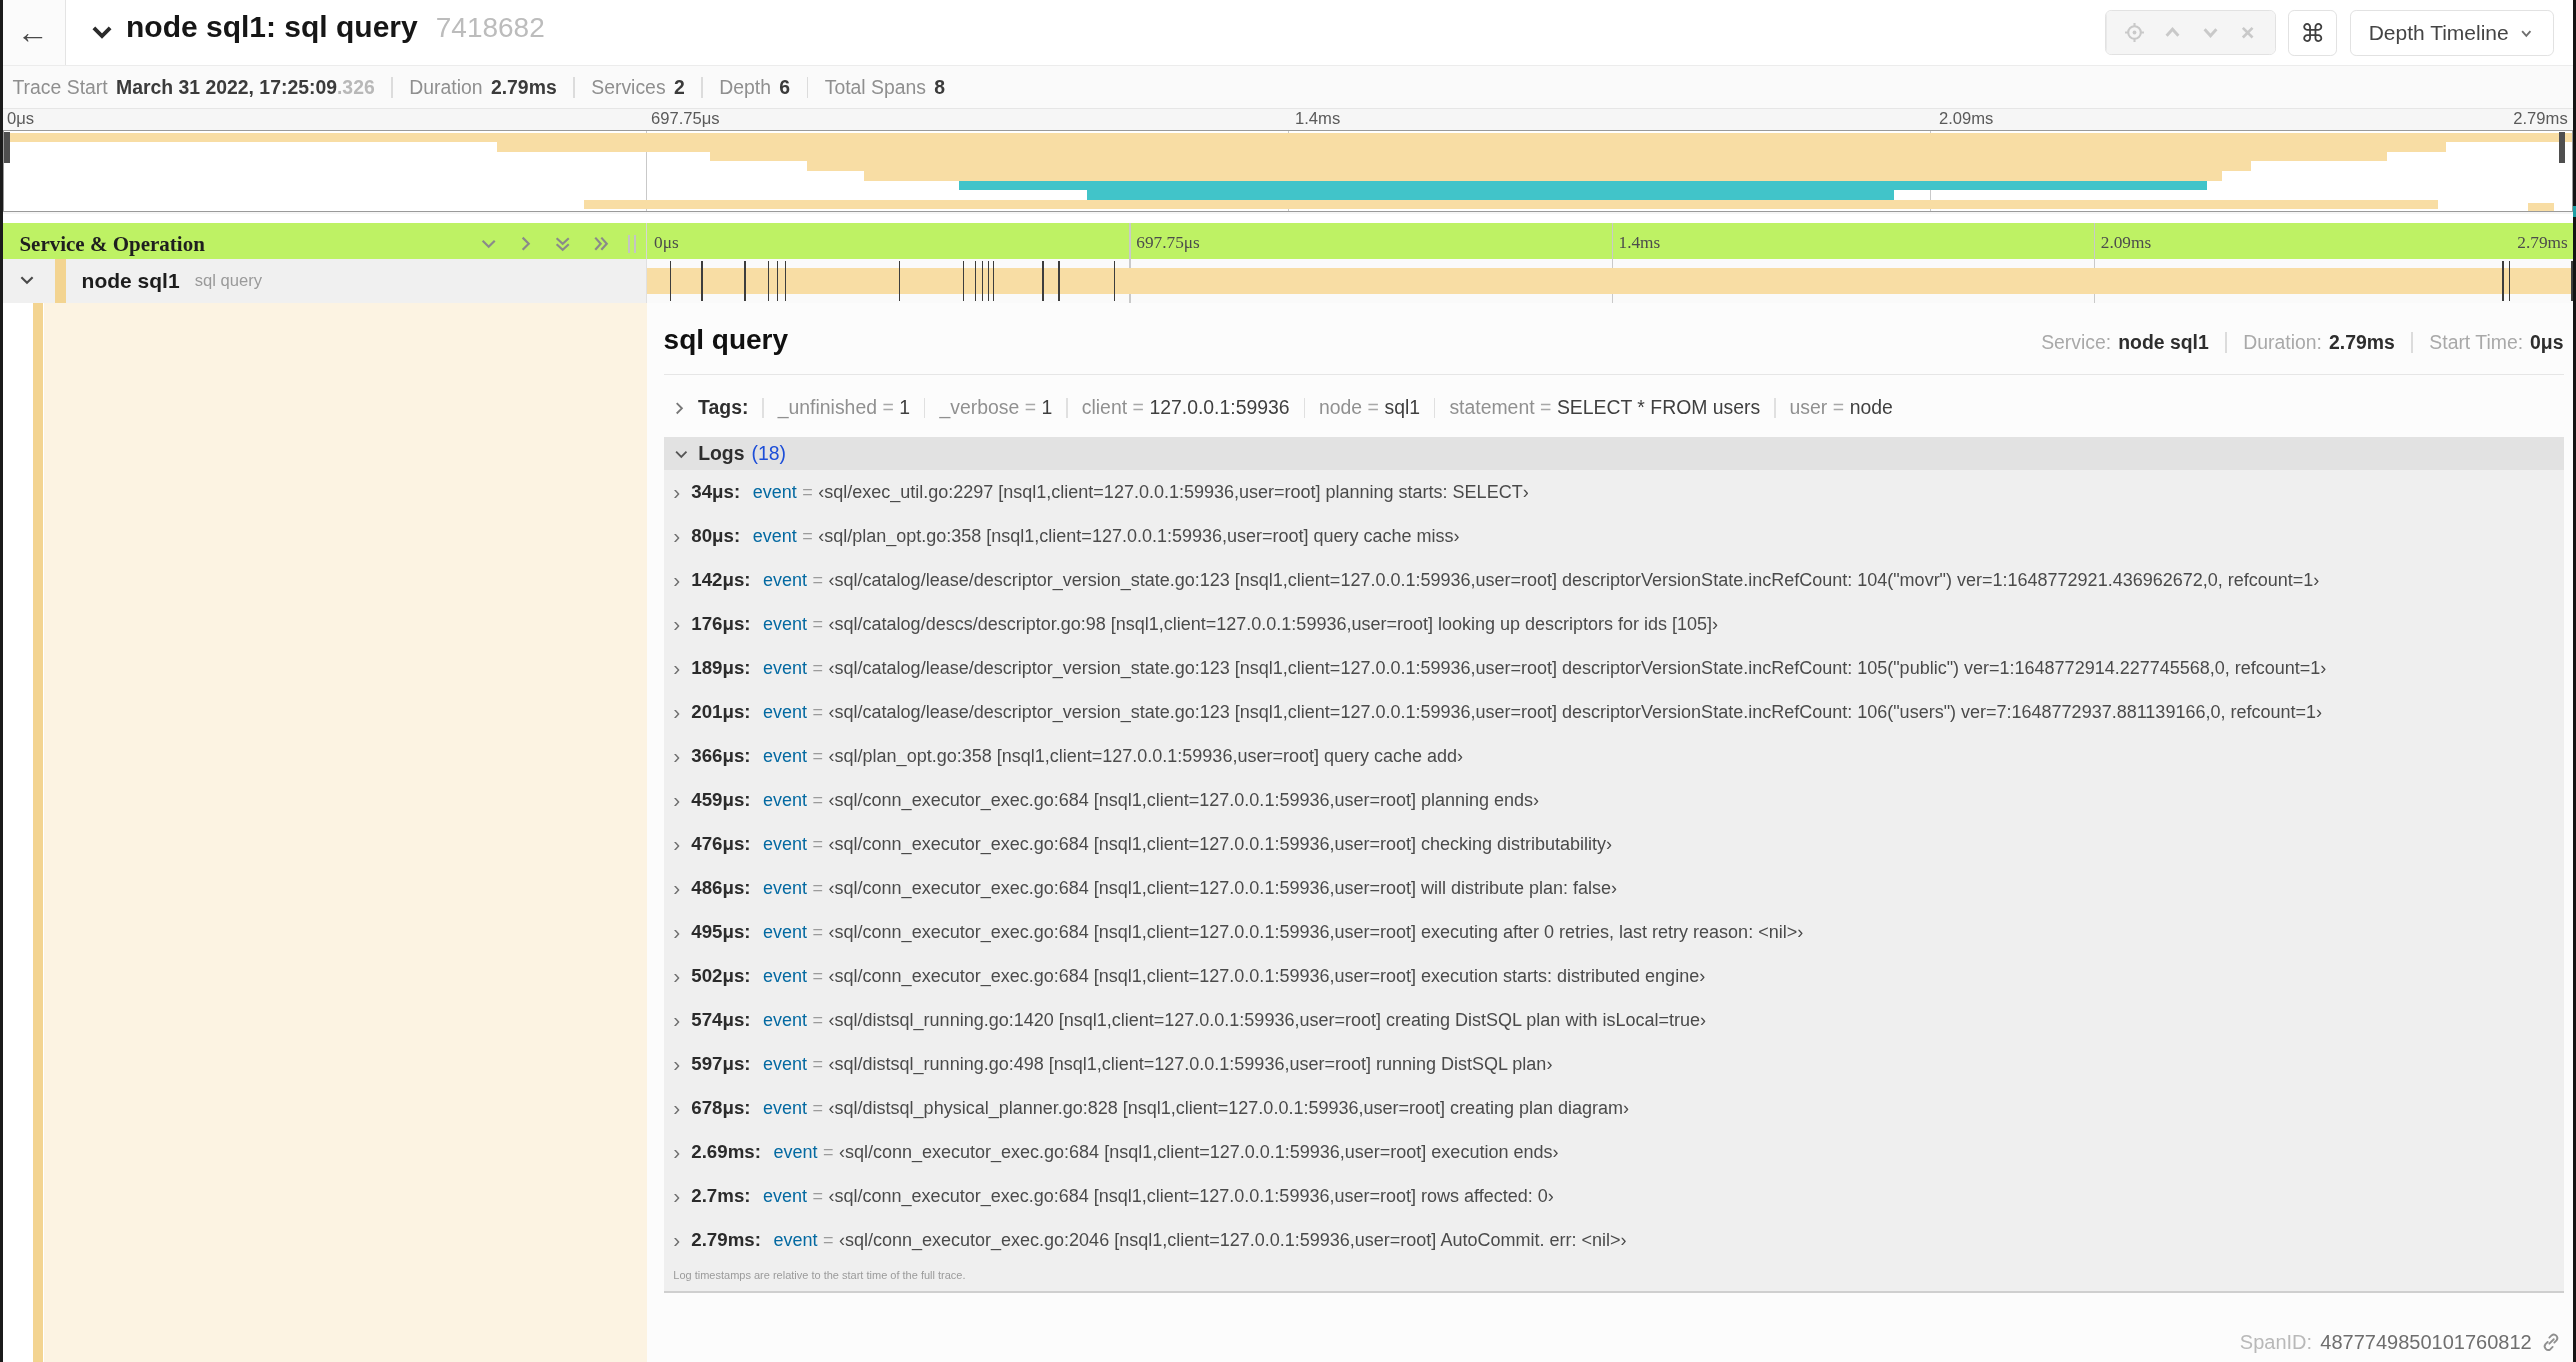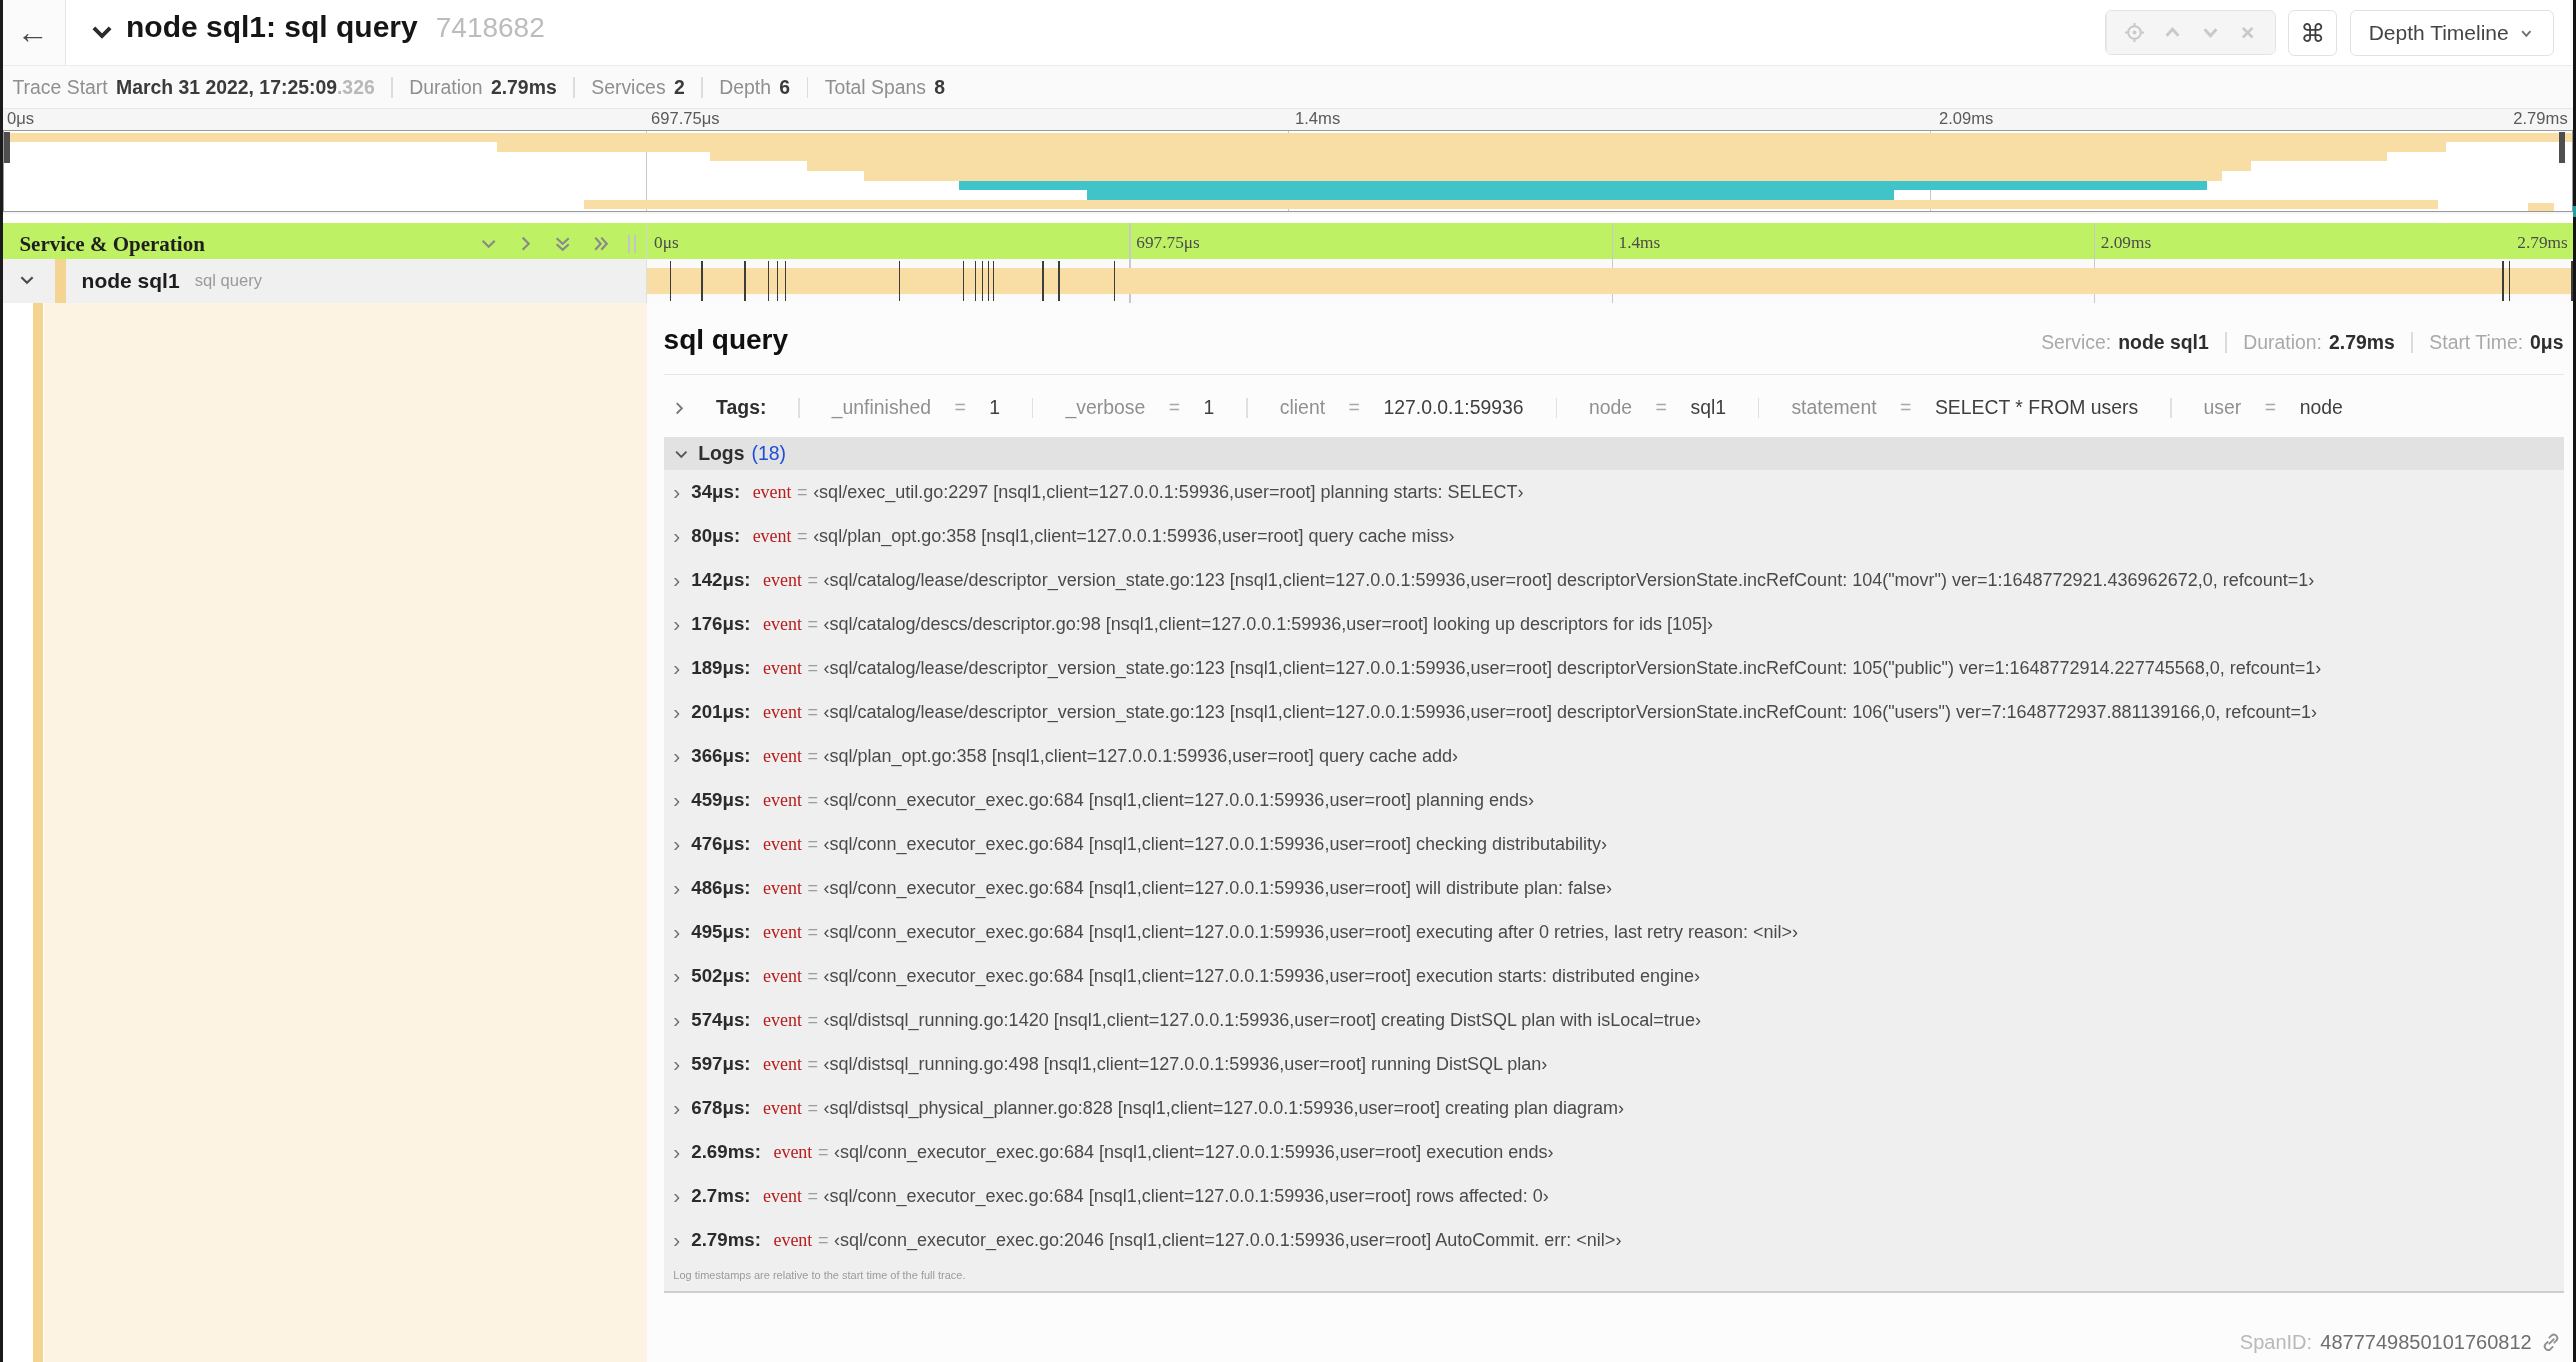--- a/index.html
+++ b/index.html
@@ -68,36 +68,36 @@
   .dt-leftcol{position:absolute;left:0;top:0;width:647px;height:100%;background:#fff;}
   .dt-stripe{position:absolute;left:33px;top:0;width:10.4px;height:100%;background:#f3d491;}
   .dt-cream{position:absolute;left:44px;top:0;right:0;height:100%;background:#fcf3e2;}
   .dt-main{position:absolute;left:647px;right:0;top:0;bottom:0;}
   .dt-header{display:flex;align-items:baseline;margin:21px 12.5px 0 16.6px;}
   .dt-title{font-size:28px;font-weight:600;color:#101010;flex:1;}
   .dt-meta{display:flex;align-items:center;font-size:19.4px;white-space:nowrap;}
   .meta-label{color:#a9a9a9;margin-right:7px;}
   .meta-value{color:#2e2e2e;font-weight:700;}
   .dt-divider{height:1.4px;background:#e6e6e6;margin:18px 12.5px 0 16.6px;}
-  .tags-row{display:flex;align-items:center;margin:21px 12.5px 0 23.5px;font-size:19.4px;flex-wrap:nowrap;cursor:pointer;gap:18px;}
+  .tags-row{display:flex;align-items:center;margin:21px 12.5px 0 23.5px;font-size:19.4px;flex-wrap:nowrap;cursor:pointer;}
   .tags-label{font-weight:700;color:#2e2e2e;margin-left:11px;}
   .tag-key{color:#909090;margin-left:0;}
   .tag-eq{color:#a8a8a8;margin:0 5.5px;}
   .tag-val{color:#3f3f3f;}
   .tags-row .vsep{margin:0 14px;height:19.4px;background:#e0e0e0;}
   
   .logs-box{margin:18px 12.5px 0 16.6px;background:#efefef;border-bottom:2.1px solid #cfcfcf;}
   .logs-header{height:33px;background:#e2e2e2;display:flex;align-items:center;cursor:pointer;}
   .logs-header .lbl{font-size:19.4px;font-weight:700;color:#2e2e2e;margin-left:8.3px;}
   .logs-header .cnt{font-size:19.4px;color:#1d4ed8;margin-left:7px;}
   .logs-header svg{margin-left:9.7px;}
   .log-row{height:44px;display:flex;align-items:center;padding-left:9.7px;font-size:18px;white-space:nowrap;cursor:pointer;}
   .log-chev{color:#6f6f6f;font-size:21px;line-height:18px;}
   .log-time{font-weight:700;color:#2b2b2b;font-size:18.7px;margin-left:11px;}
-  .log-field{color:#b91c1c;margin-left:12.5px;font-family:Liberation Serif, serif;}
+  .log-field{color:#0369a1;margin-left:12.5px;}
   .log-eq{color:#9b9b9b;margin:0 5.5px;}
   .log-value{color:#4a4a4a;}
   .logs-note{font-size:11px;color:#9b9b9b;padding:7px 0 9.7px 9.7px;}
   
   .spanid-row{position:absolute;right:14px;bottom:8.3px;display:flex;align-items:center;font-size:20px;}
   .spanid-label{color:#b9b9b9;margin-right:8.3px;}
   .spanid-value{color:#6e6e6e;}
   .spanid-row svg{margin-left:8.3px;display:block;cursor:pointer;}
 </style>
 </head>

